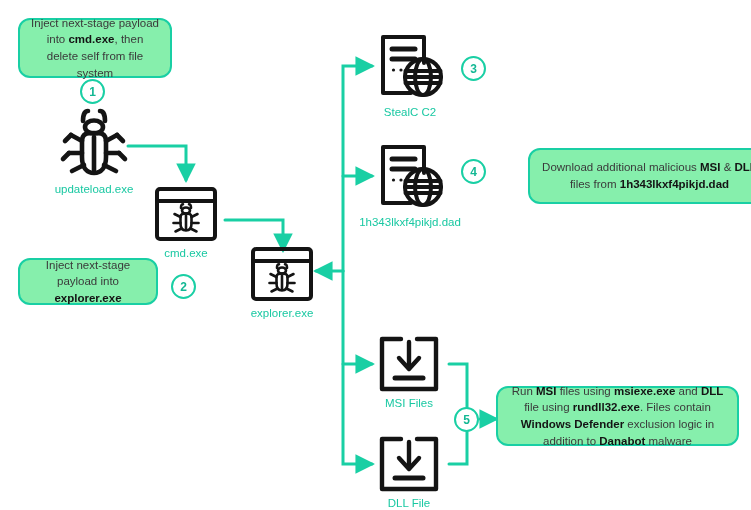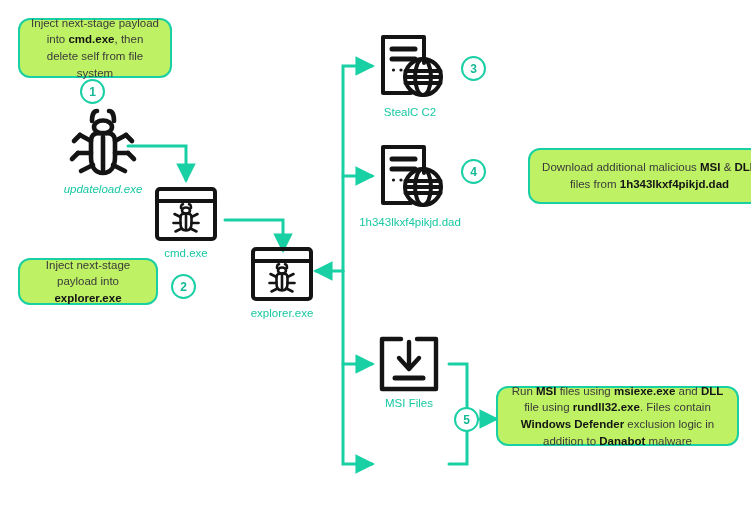--- a/index.html
+++ b/index.html
@@ -27,21 +27,21 @@
     height: 510px;
     pointer-events: none;
   }
 
   
   .callout {
     position: absolute;
     box-sizing: border-box;
     border: 2px solid #19cfa4;
     border-radius: 12px;
-    background: #bef264;
+    background: #86efac;
     color: #3a3a3a;
     font-size: 11.5px;
     line-height: 1.45;
     text-align: center;
     display: flex;
     align-items: center;
     justify-content: center;
     padding: 6px 10px;
   }
   .callout .txt { display: block; }
@@ -133,21 +133,21 @@
   <div class="callout" style="left:496px; top:148px; width:243px; height:56px;margin-left:32px;">
     <span class="txt">Download additional malicious <b>MSI</b> &amp; <b>DLL</b> files from <b>1h343lkxf4pikjd.dad</b></span>
   </div>
   <div class="badge" style="left:461px; top:159px;">4</div>
 
   <div class="callout" style="left:496px; top:386px; width:243px; height:60px;align-items:center;">
     <span class="txt">Run <b>MSI</b> files using <b>msiexe.exe</b> and <b>DLL</b> file using <b>rundll32.exe</b>. Files contain <b>Windows Defender</b> exclusion logic in addition to <b>Danabot</b> malware</span>
   </div>
   <div class="badge" style="left:454px; top:407px;">5</div>
 
-  <div class="node" style="left:64px; top:108px; width:78px;font-style:italic;">
+  <div class="node" style="left:55px; top:108px; width:78px;">
     <span class="glyph">
       <svg width="72" height="70" viewBox="0 0 72 70" xmlns="http://www.w3.org/2000/svg" fill="none" stroke="#141414" stroke-width="4.6" stroke-linecap="round" stroke-linejoin="round">
         <path d="M25 13 C25 5 28 3 30 3"></path>
         <path d="M47 13 C47 5 44 3 42 3"></path>
         <ellipse cx="36" cy="19" rx="9" ry="6.5"></ellipse>
         <path d="M24 34 C24 25 29 25 36 25 C43 25 48 25 48 34
                  L48 49 C48 60 43 65 36 65 C29 65 24 60 24 49 Z"></path>
         <path d="M36 29 L36 62"></path>
         <path d="M24 33 L13 27"></path>
         <path d="M13 27 L7 33"></path>
@@ -253,14 +253,25 @@
       <svg width="62" height="56" viewBox="0 0 62 56" xmlns="http://www.w3.org/2000/svg" fill="none" stroke="#141414" stroke-width="4.4" stroke-linecap="round" stroke-linejoin="round">
         <path d="M23 3 L4 3 L4 53 L58 53 L58 3 L39 3"></path>
         <path d="M31 6 L31 31"></path>
         <path d="M21 22 L31 33 L41 22"></path>
         <path d="M17 42 L45 42" stroke-width="5"></path>
       </svg>
     </span>
     <span class="label">MSI Files</span>
   </div>
 
+  <div class="node" style="left:376px; top:436px; width:66px;">
+    <span class="glyph">
+      <svg width="62" height="56" viewBox="0 0 62 56" xmlns="http://www.w3.org/2000/svg" fill="none" stroke="#141414" stroke-width="4.4" stroke-linecap="round" stroke-linejoin="round">
+        <path d="M23 3 L4 3 L4 53 L58 53 L58 3 L39 3"></path>
+        <path d="M31 6 L31 31"></path>
+        <path d="M21 22 L31 33 L41 22"></path>
+        <path d="M17 42 L45 42" stroke-width="5"></path>
+      </svg>
+    </span>
+    <span class="label">DLL File</span>
+  </div>
 
 </div>
 
 </body></html>

